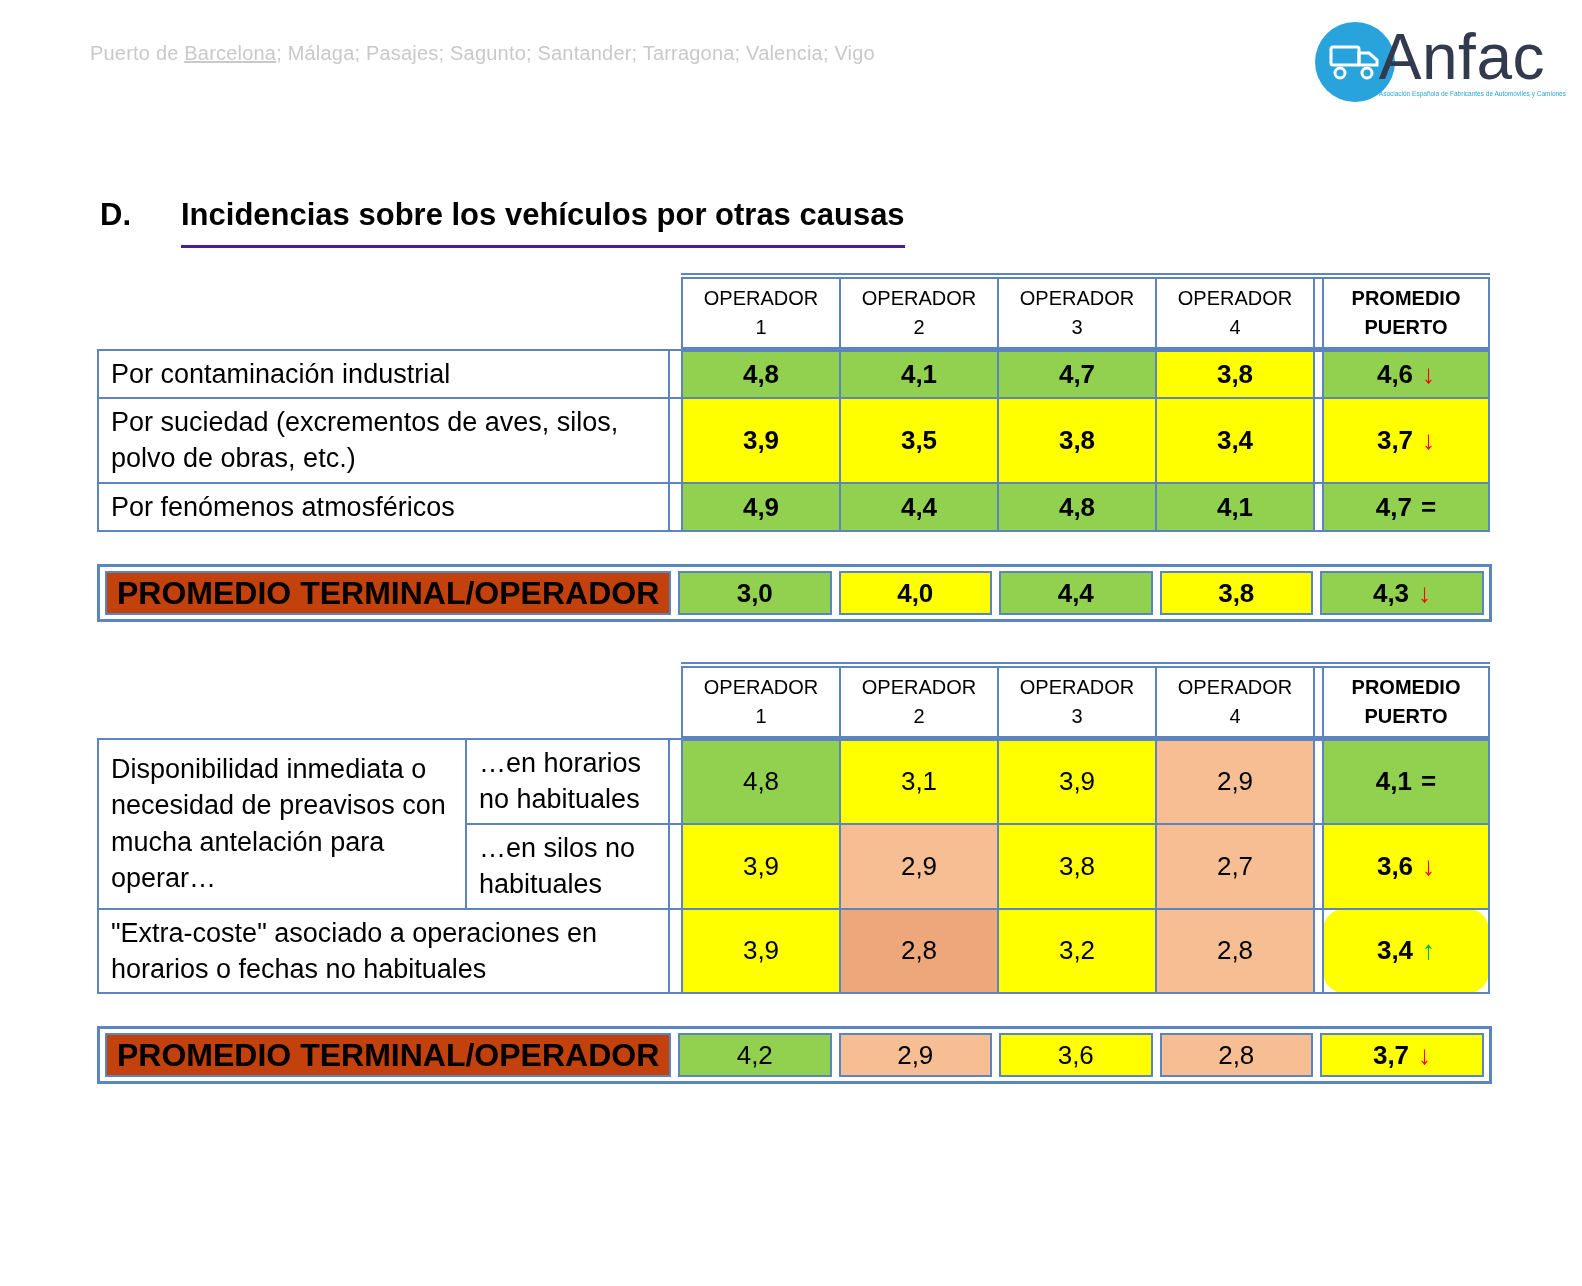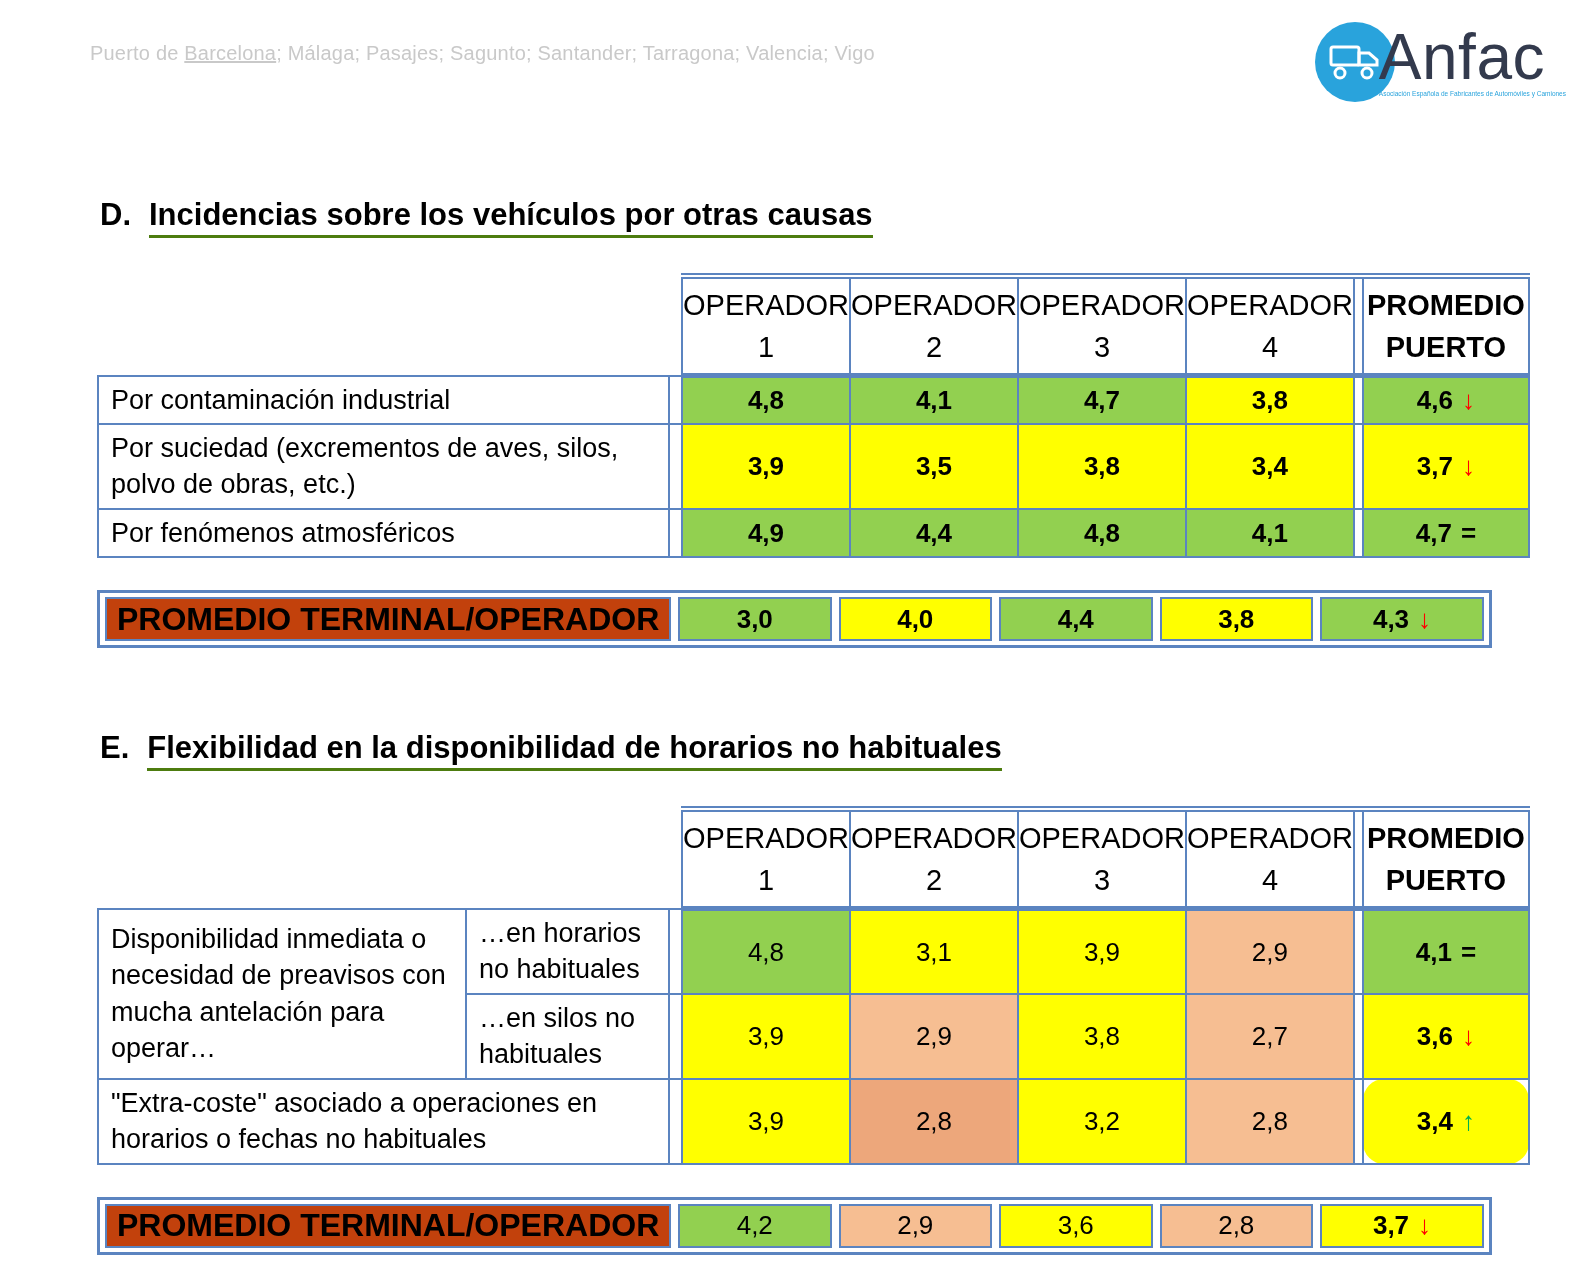--- a/index.html
+++ b/index.html
@@ -13,27 +13,27 @@
   
   .logo{position:absolute;top:22px;right:16px;display:flex;align-items:center;}
   .logo-circle{width:80px;height:80px;border-radius:50%;background:var(--logo-blue,#29A3DC);
     display:flex;align-items:center;justify-content:center;margin-right:-16px;flex:none;}
   .logo-txt{display:flex;flex-direction:column;position:relative;z-index:1;}
   .logo-name{font-size:64px;line-height:0.95;color:var(--logo-navy,#333A4D);letter-spacing:0.5px;}
   .logo-tag{font-size:6.5px;color:var(--logo-blue,#29A3DC);margin-top:3px;align-self:flex-end;white-space:nowrap;}
   
   .sec-heading{font-size:31px;font-weight:bold;margin-left:100px;}
   .sec-letter{margin-right:18px;}
-  .sec-title{border-bottom:3px solid #4d7c0f;padding-bottom:3px;}
+  .sec-title{border-bottom:3px solid #4c1d95;padding-bottom:13px;margin-left:32px;}
   
   table.ratings{border-collapse:collapse;table-layout:fixed;margin:40px 0 0 97px;}
   .ratings th,.ratings td{border:2px solid var(--blue,#5B84C0);box-sizing:border-box;}
   .ratings td.blank{border:none;background:transparent;}
   .ratings th{border-top:6px double var(--blue,#5B84C0);border-bottom:5px solid var(--blue,#5B84C0);
-    font-size:29px;font-weight:normal;text-align:center;padding:5px 0;line-height:1.45;background:#fff;}
+    font-size:20px;font-weight:normal;text-align:center;padding:5px 0;line-height:1.45;background:#fff;}
   .ratings th.bold{font-weight:bold;}
   .ratings td.hspacer{background:#fff;padding:0;}
   .ratings td.hspacer.hdr{border-top:6px double var(--blue,#5B84C0);border-bottom:5px solid var(--blue,#5B84C0);}
   .ratings td.label{font-size:27px;padding:5px 6px 5px 12px;line-height:1.35;background:#fff;vertical-align:middle;}
   .ratings td.val{text-align:center;font-size:26px;height:44px;vertical-align:middle;}
   .bold{font-weight:bold;}
   .arrow{margin-left:9px;font-weight:bold;}
   
   .summary{margin:32px 0 0 97px;width:1395px;border:3px solid var(--blue,#5B84C0);background:#fff;
     padding:4px 5px;display:flex;align-items:stretch;gap:7px;box-sizing:border-box;}
@@ -129,21 +129,20 @@
         <div class="slabel">PROMEDIO TERMINAL/OPERADOR</div>
         <div class="scell bold" style="background: rgb(146, 208, 80);">3,0</div>
         <div class="scell bold" style="background: rgb(255, 255, 0);">4,0</div>
         <div class="scell bold" style="background: rgb(146, 208, 80);">4,4</div>
         <div class="scell bold" style="background: rgb(255, 255, 0);">3,8</div>
         <div class="scell savg bold" style="background: rgb(146, 208, 80);">
           <span>4,3</span>
           <span class="arrow" style="color: rgb(255, 0, 0);">↓</span>
         </div>
       </div>
-      <div class="sec-heading" style="margin-top: 82px;"><span class="sec-letter">E.</span><span class="sec-title">Flexibilidad en la disponibilidad de horarios no habituales</span></div>
       <table class="ratings">
         <colgroup>
           <col style="width: 368px;">
           <col style="width: 203px;">
           <col style="width: 13px;">
           <col style="width: 158px;">
           <col style="width: 158px;">
           <col style="width: 158px;">
           <col style="width: 158px;">
           <col style="width: 9px;">

